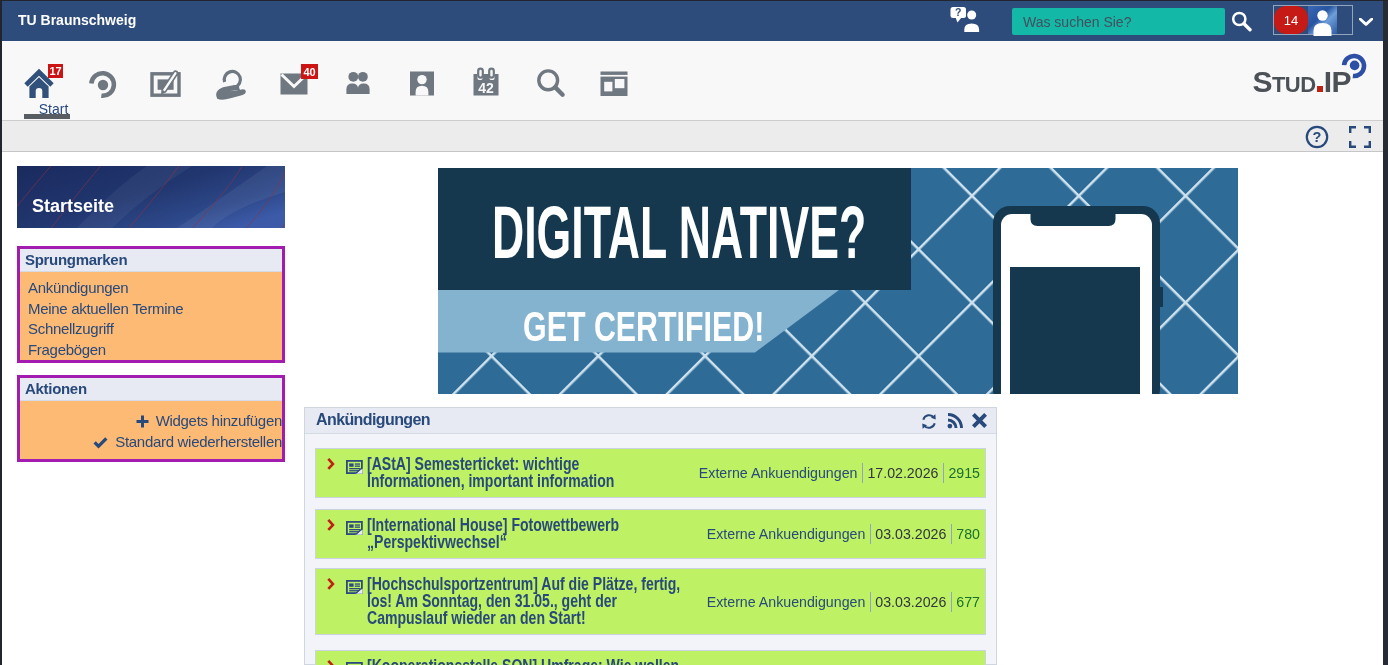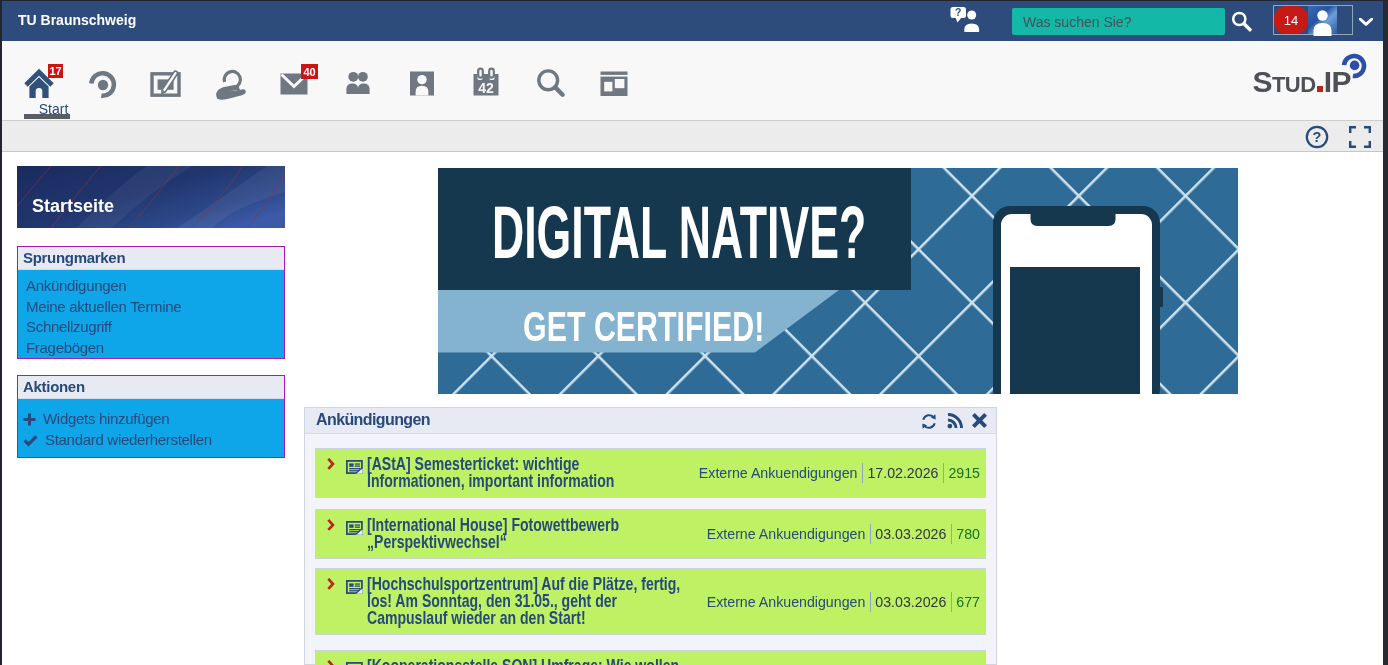--- a/index.html
+++ b/index.html
@@ -36,29 +36,29 @@
 #logo .l2 { font-size:22px; font-weight:bold; letter-spacing:-0.5px;}
 #logo .ldot { display:inline-block; width:6px; height:6px; background:#bf2112; margin:0 1px; }
 #lring { position:absolute; right:-17px; top:-13px; }
 
 #toolbar { left:0; top:120px; width:1388px; height:32px; background:#ececec;
   border-top:1px solid #cdcdcd; border-bottom:1px solid #c6c6c6; }
 #qico { left:1305px; top:125px; }
 #fsico { left:1348px; top:125px; }
 
 #sbheader { left:17px; top:166px; width:268px; height:62px; }
-.sbox { position:absolute; left:17px; width:268px; background:#0ea5e9; border:1px solid #a21caf; }
+.sbox { position:absolute; left:17px; width:268px; background:#fdba74; border:3px solid #a21caf; }
 .sbox .hd { background:#e7eaf2; border-bottom:1px solid #d5dbe4; color:#28497c; font-weight:bold;
   font-size:15px; letter-spacing:-0.3px; padding:2px 0 3px 5px; }
 .sbox .bd { padding:6px 0 0 0; }
 #aktionen .bd { padding:10px 0 7px 0; }
 .sbox a { display:block; color:#28497c; font-size:15px; letter-spacing:-0.3px; text-decoration:none; line-height:20.5px; padding-left:8px;}
 #sprung { top:246px; }
 #aktionen { top:375px; }
-#aktionen a { padding-left:5px; }
+#aktionen a { padding-left:5px;text-align:right; }
 #aktionen svg { vertical-align:-2px; margin-right:7px; }
 
 #banner { left:438px; top:168px; width:800px; height:226px; }
 
 #widget { left:304px; top:407px; width:693px; height:258px; background:#f2f4f9; border:1px solid #cfd6e0; }
 #whead { height:26px; background:#e7eaf2; border-bottom:1px solid #d5dbe4; position:relative; }
 #whead .t { position:absolute; left:11px; top:3px; color:#28497c; font-size:16px; letter-spacing:-0.6px; font-weight:bold; }
 #whead .ic { position:absolute; right:9px; top:5px; }
 #whead .ic svg { margin-left:5px; vertical-align:top; }
 #wbody { padding:14px 10px 0 10px; }

